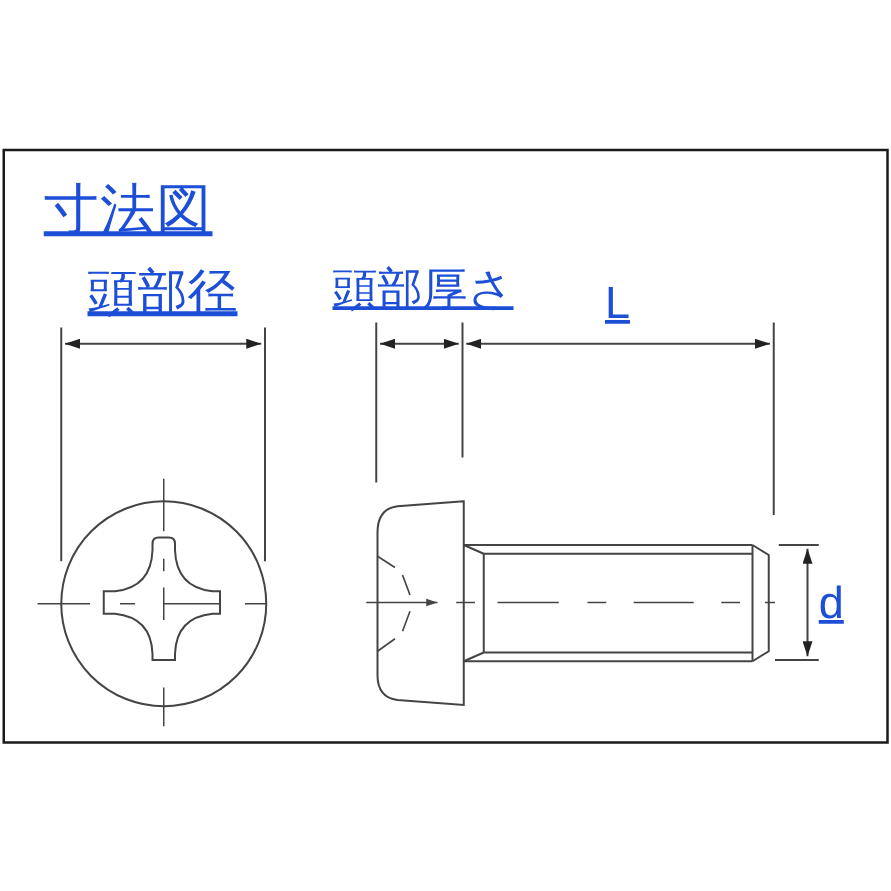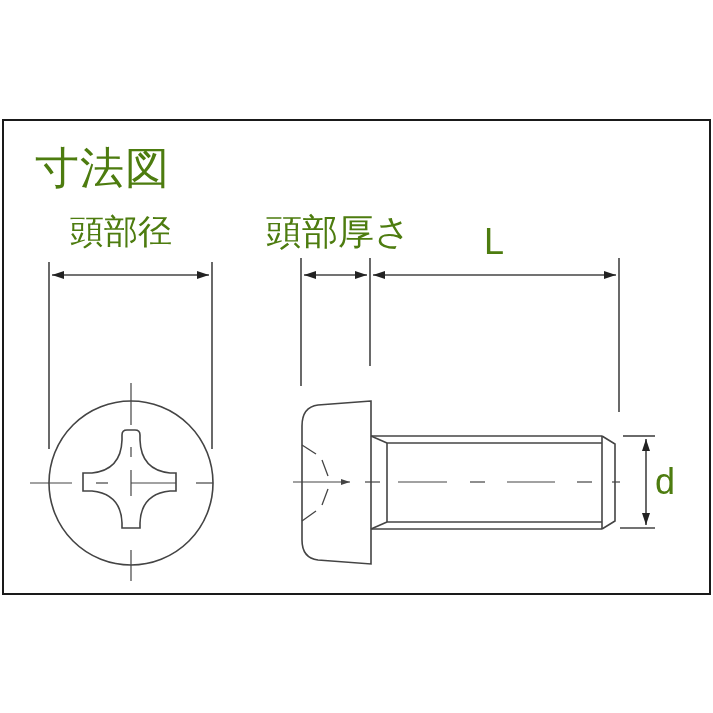--- a/index.html
+++ b/index.html
@@ -1,20 +1,20 @@
 <!DOCTYPE html>
 <html><head>
 <meta charset="utf-8">
 <style>
   html, body { margin:0; padding:0; background:#ffffff; }
   body { width:713px; height:713px; position:relative; overflow:hidden; font-family:"DejaVu Sans", sans-serif; }
   .frame { position:absolute; left:2px; top:119px; width:705px; height:472px; border:2px solid #1a1a1a; background:#fff; }
-  .txt { position:absolute; color:#4d7c0f; white-space:nowrap; line-height:1; }
+  .txt { position:absolute; color:#1d4ed8; white-space:nowrap; line-height:1;text-decoration:underline; }
   .title { left:35px; top:146px; font-size:44px; letter-spacing:1px; }
-  .lbl-head-dia { left:70px; top:214px; font-size:34px;text-align:right; }
+  .lbl-head-dia { left:70px; top:214px; font-size:40px;text-align:right; }
   .lbl-head-thk { left:266px; top:214px; font-size:36px; }
   .lbl-L { left:484px; top:224px; font-size:36px; font-family:"Liberation Sans", sans-serif; }
   .lbl-d { left:655px; top:464px; font-size:36px; font-family:"Liberation Sans", sans-serif; }
   svg { position:absolute; left:0; top:0; }
 </style>
 </head>
 <body>
 
 <div class="frame"></div>
 

